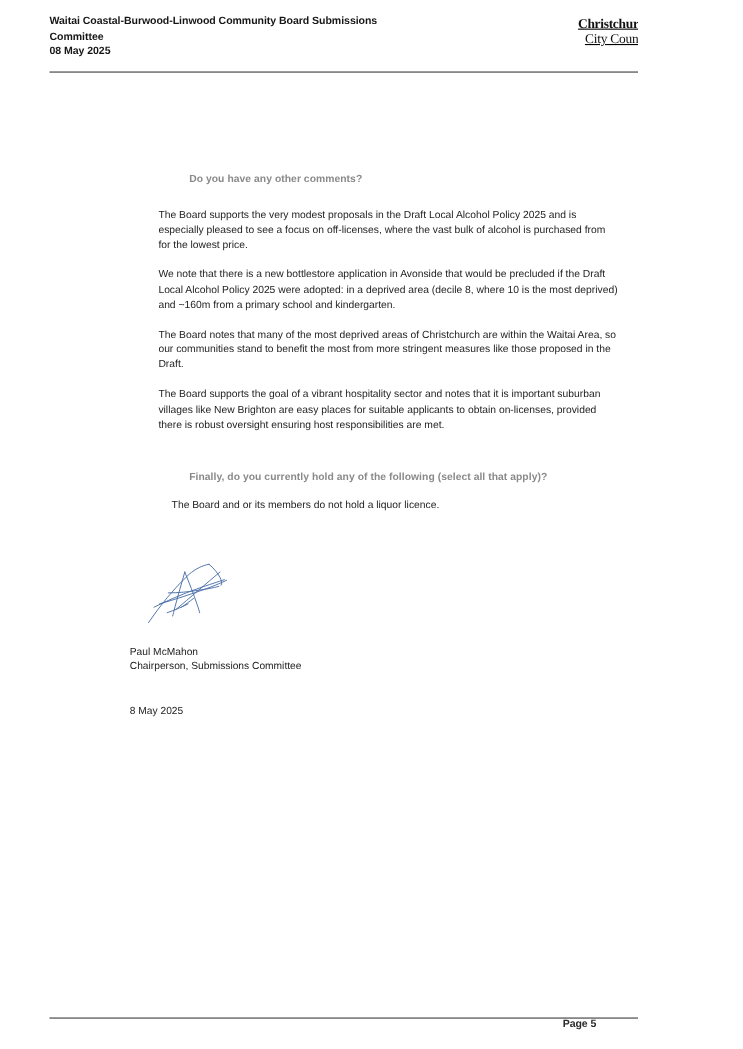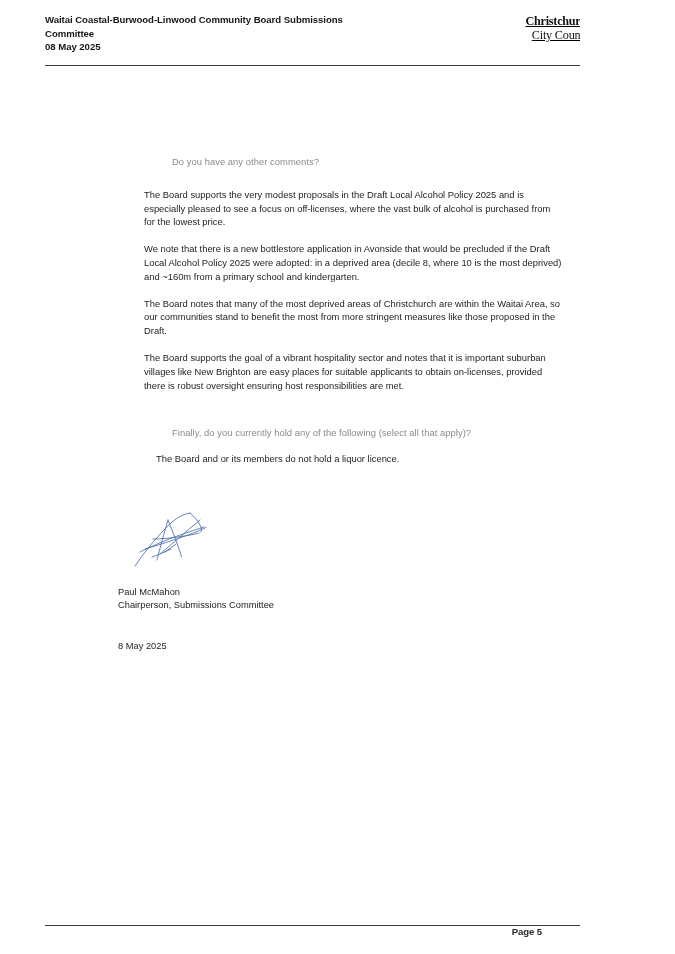--- a/index.html
+++ b/index.html
@@ -113,21 +113,21 @@
   }
   .sec-title {
     font-size: 9.4px;
     font-weight: bold;
     color: #141414;
     line-height: 1.35;
     margin: 0;
   }
   .sec-sub {
     font-size: 9.4px;
-    font-weight: normal;
+    font-weight: bold;
     color: #8a8a8a;
     line-height: 1.35;
     margin: 1px 0 0 0;
     letter-spacing: 0.05px;
     padding-left: 28px;
   }
   .para {
     font-size: 9.4px;
     line-height: 1.47;
     color: #1d1d1d;

